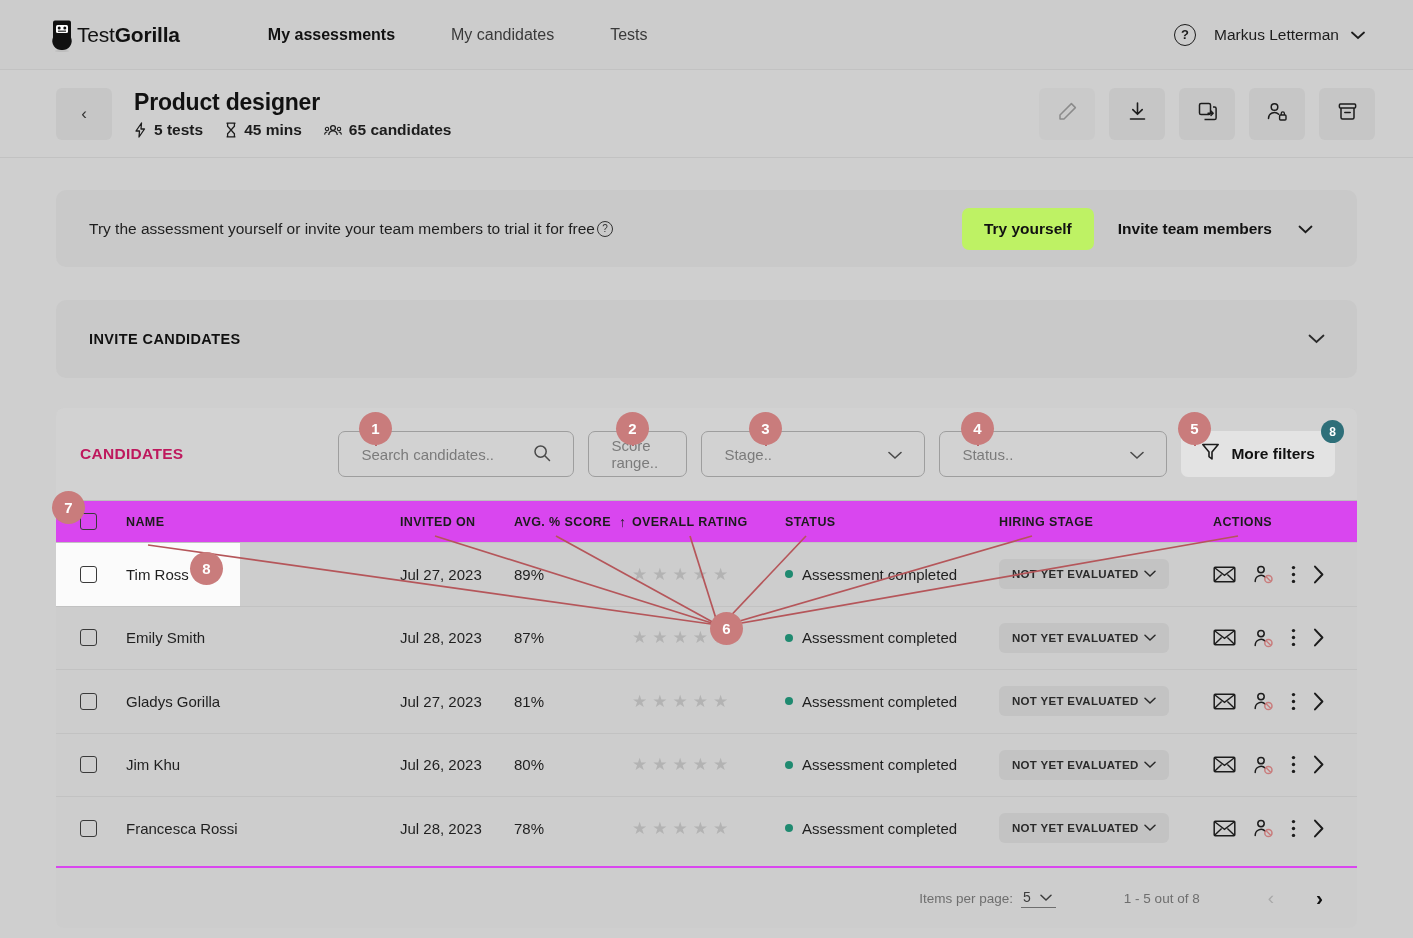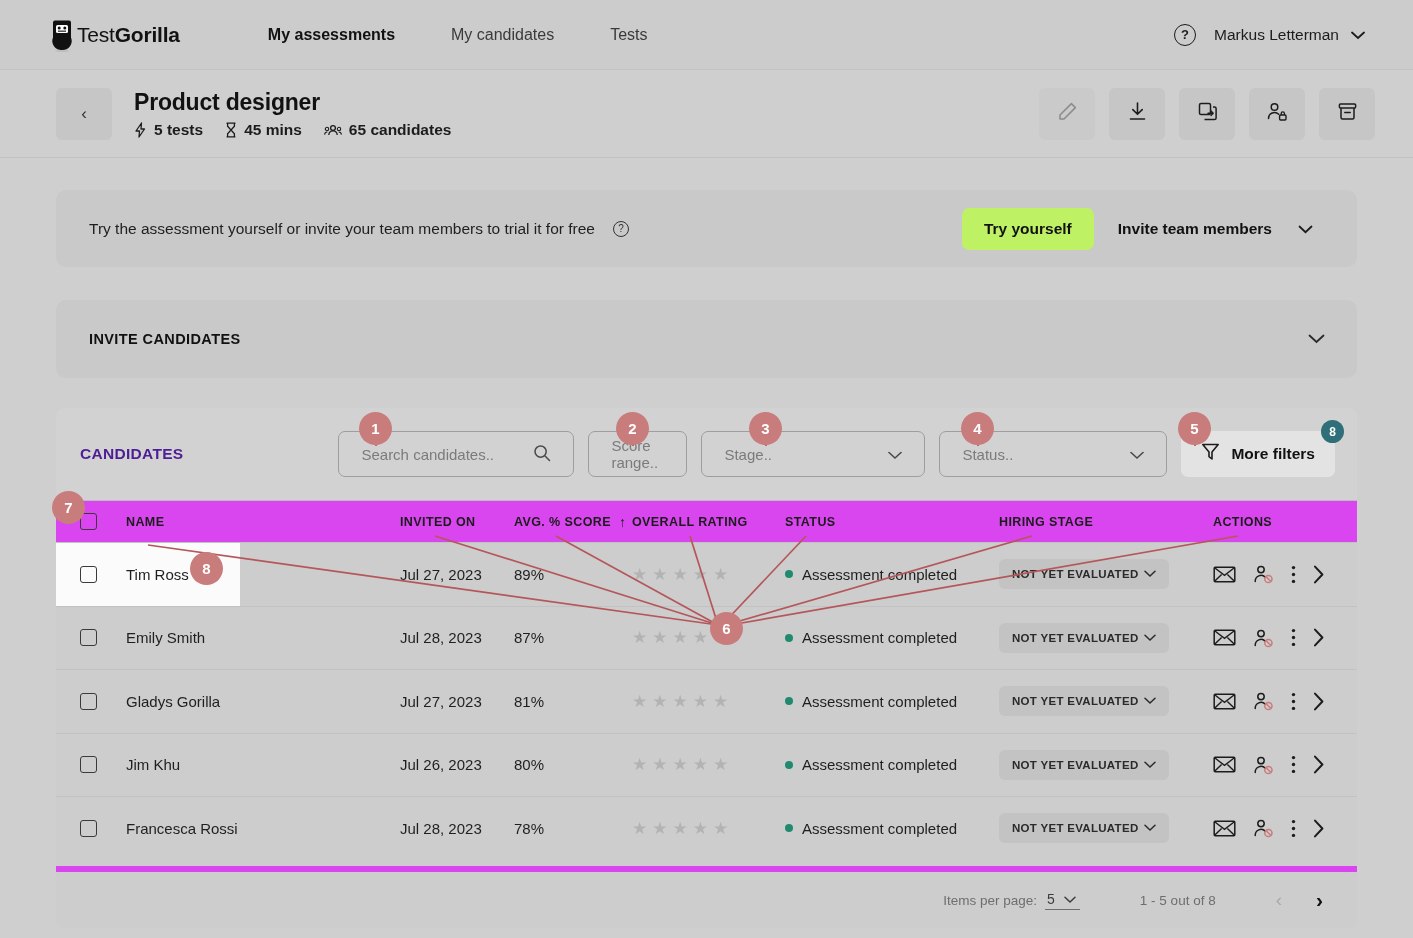--- a/index.html
+++ b/index.html
@@ -58,21 +58,21 @@
     display: flex; align-items: center; justify-content: center; cursor: pointer;
   }
   .icon-btn.disabled { opacity: 0.45; }
 
   
   .banner {
     position: absolute; left: 56px; width: 1301px; background: #c9c9c9;
     border-radius: 10px; display: flex; align-items: center;
   }
   #try-banner { top: 190px; height: 77px; }
-  .banner-text { margin-left: 33px; font-size: 15.5px; color: #1f1f1f; display: flex; align-items: center; gap: 18px; }
+  .banner-text { margin-left: 33px; font-size: 15.5px; color: #1f1f1f; display: flex; align-items: center; gap: 2px; }
   .help-sm { width: 16px; height: 16px; border: 1.4px solid #333; border-radius: 50%; display:flex; align-items:center; justify-content:center; font-size: 10px; color:#333; }
   .banner-right { margin-left: auto; margin-right: 28px; display: flex; align-items: center; gap: 8px; }
   .btn-try {
     background: #bef264; border-radius: 7px; padding: 12px 22px;
     font-size: 15.5px; font-weight: 700; color: #111; cursor: pointer;
   }
   .btn-invite {
     padding: 12px 16px; font-size: 15.5px; font-weight: 700; color: #111;
     display: flex; align-items: center; gap: 26px; cursor: pointer;
   }
@@ -83,21 +83,21 @@
   
   #cand-card {
     position: absolute; left: 56px; top: 408px; width: 1301px; height: 520px;
     background: #cdcdcd; border-radius: 8px;
   }
   .cand-toolbar {
     position: absolute; left: 0; top: 0; width: 1301px; height: 92px;
     background: #d2d2d2; display: flex; align-items: center;
     border-radius: 8px 8px 0 0;
   }
-  .cand-label { margin-left: 24px; font-size: 15.5px; font-weight: 700; color: #4c1d95; letter-spacing: 0.3px; }
+  .cand-label { margin-left: 24px; font-size: 15.5px; font-weight: 700; color: #be185d; letter-spacing: 0.3px; }
   .filters { margin-left: auto; margin-right: 22px; display: flex; align-items: center; gap: 14px; }
   .field {
     height: 46px; border: 1px solid #9e9e9e; border-radius: 7px;
     background: transparent; display: flex; align-items: center; padding: 0 22px;
     font-size: 15px; color: #7b7b7b; cursor: text;
   }
   .field.search { width: 236px; }
   .field.score { width: 99px; }
   .field.stage { width: 224px; cursor: pointer; }
   .field.status { width: 228px; cursor: pointer; }
@@ -156,22 +156,22 @@
   
   .hover-box {
     position: absolute; left: 0; top: 0; width: 184px; height: 100%;
     background: #fbfbfb; z-index: 0;
   }
   .row .cell, .row .hover-box ~ * { z-index: 1; }
 
   
   .tfoot {
     position: absolute; left: 0; bottom: 0; width: 1301px; height: 62px;
-    border-top: 6px solid #d946ef; display: flex; align-items: center;
-    justify-content: flex-end; padding-right: 34px; gap: 8px;
+    border-top: 2px solid #d946ef; display: flex; align-items: center;
+    justify-content: flex-end; padding-right: 34px; gap: 16px;
     border-radius: 0 0 8px 8px;
   }
   .ipp { font-size: 13.5px; color: #6e6e6e; display: flex; align-items: center; gap: 8px; }
   .ipp-sel { border-bottom: 1.3px solid #6e6e6e; padding: 0 4px 2px 2px; display: flex; align-items: center; gap: 9px; color: #3c3c3c; font-size: 14px; cursor: pointer; }
   .rng { font-size: 13.5px; color: #6e6e6e; margin-left: 52px; }
   .pg-prev { margin-left: 52px; color: #a9a9a9; font-size: 19px; cursor: pointer; }
   .pg-next { margin-left: 26px; color: #111; font-size: 21px; font-weight: 700; cursor: pointer; }
 
   
   #anno { position: absolute; left: 0; top: 0; width: 1413px; height: 938px; pointer-events: none; z-index: 50; }

